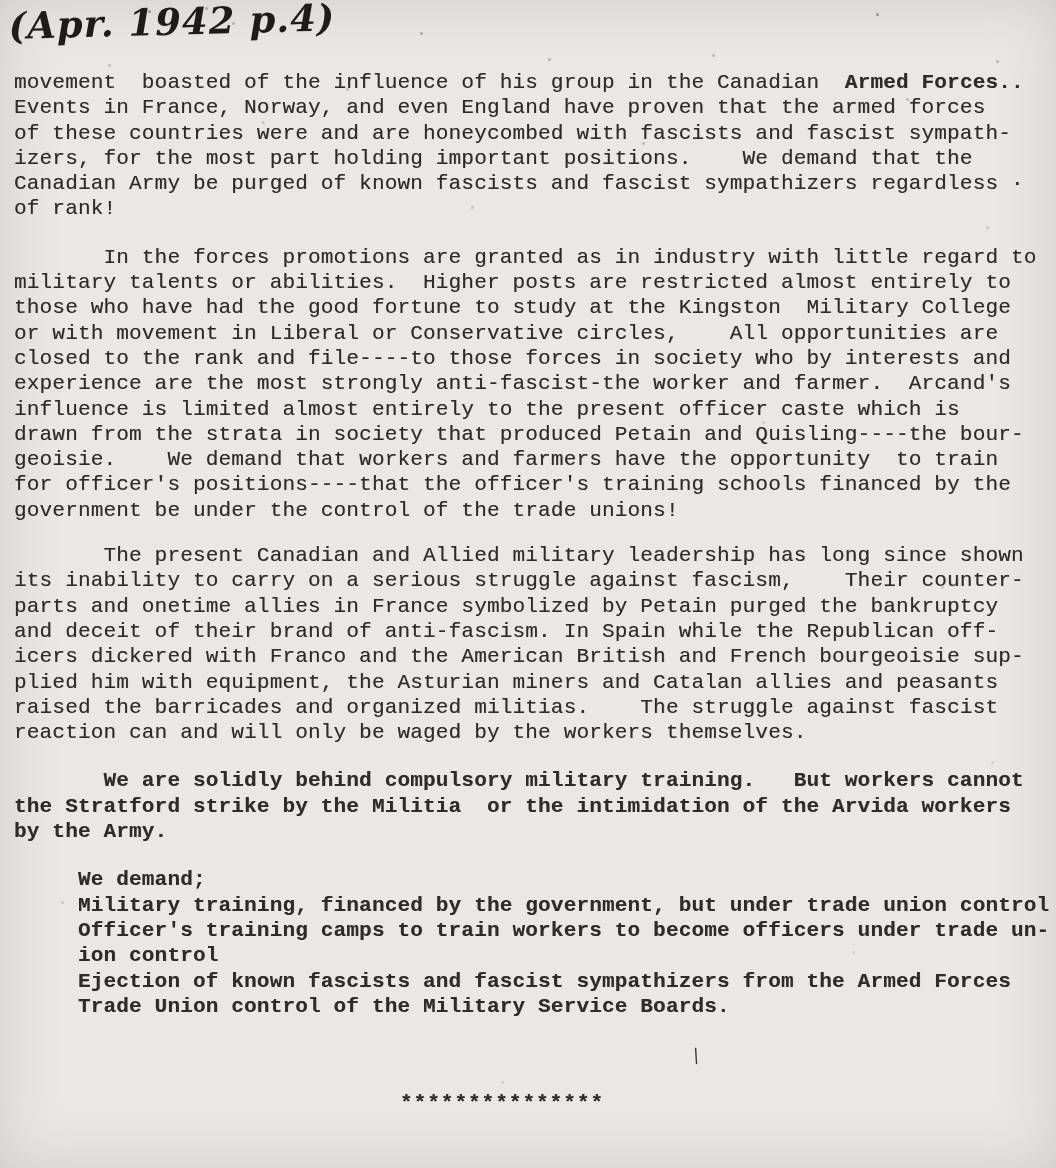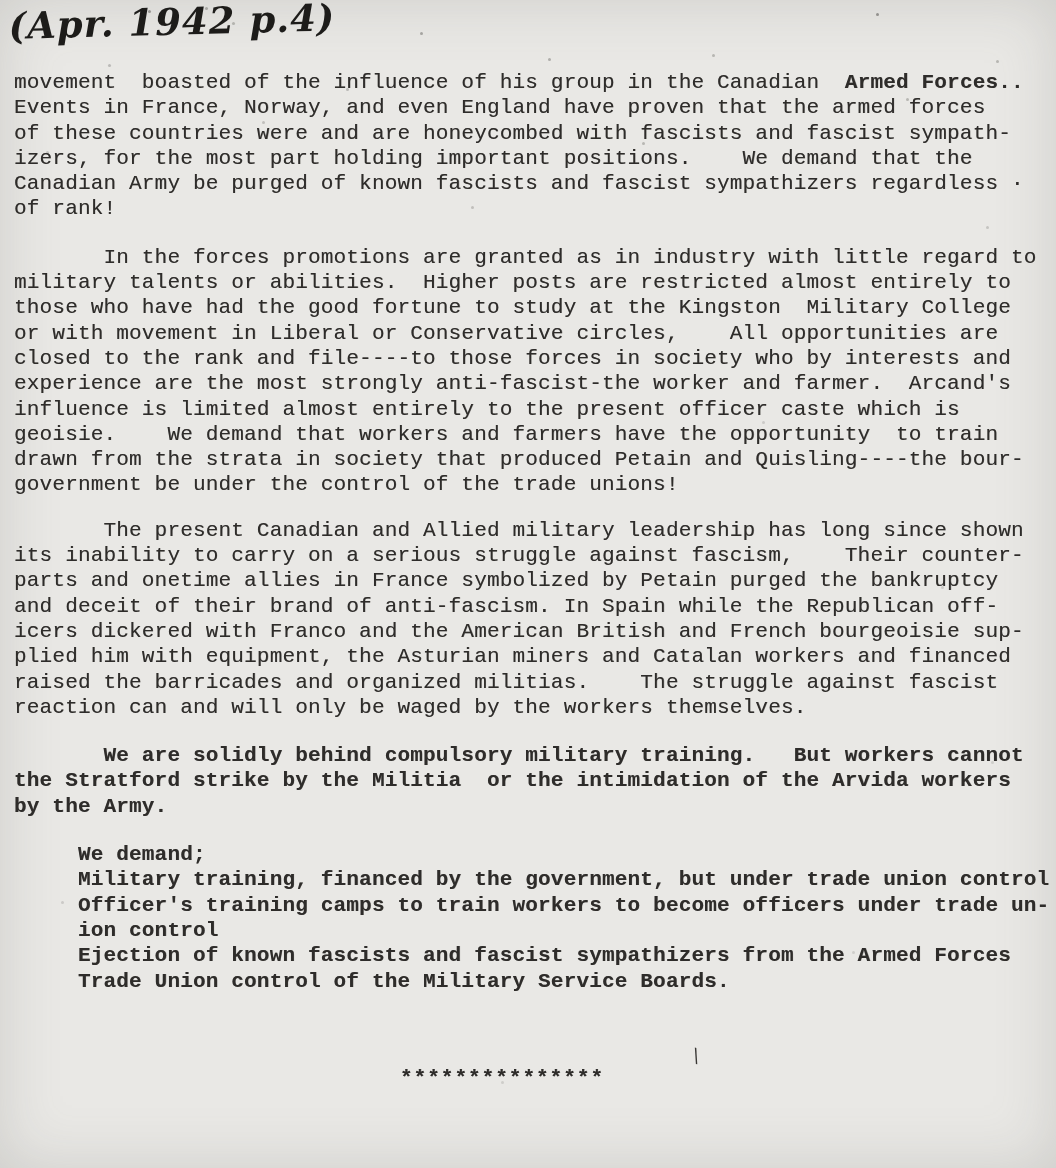--- a/index.html
+++ b/index.html
@@ -73,32 +73,33 @@
     </div>
 
     <div class="para para-2">
       <div class="line">       In the forces promotions are granted as in industry with little regard to</div>
       <div class="line">military talents or abilities.  Higher posts are restricted almost entirely to</div>
       <div class="line">those who have had the good fortune to study at the Kingston  Military College</div>
       <div class="line">or with movement in Liberal or Conservative circles,    All opportunities are</div>
       <div class="line">closed to the rank and file----to those forces in society who by interests and</div>
       <div class="line">experience are the most strongly anti-fascist-the worker and farmer.  Arcand's</div>
       <div class="line">influence is limited almost entirely to the present officer caste which is</div>
+      <div class="line">drawn from the strata in society that produced Petain and Quisling----the bour-</div>
       <div class="line">geoisie.    We demand that workers and farmers have the opportunity  to train</div>
-      <div class="line">drawn from the strata in society that produced Petain and Quisling----the bour-</div>
+      <div class="line">for officer's positions----that the officer's training schools financed by the</div>
       <div class="line">government be under the control of the trade unions!</div>
     </div>
 
     <div class="para">
       <div class="line">       The present Canadian and Allied military leadership has long since shown</div>
       <div class="line">its inability to carry on a serious struggle against fascism,    Their counter-</div>
       <div class="line">parts and onetime allies in France symbolized by Petain purged the bankruptcy</div>
       <div class="line">and deceit of their brand of anti-fascism. In Spain while the Republican off-</div>
       <div class="line">icers dickered with Franco and the American British and French bourgeoisie sup-</div>
-      <div class="line">plied him with equipment, the Asturian miners and Catalan workers and financed</div>
+      <div class="line">plied him with equipment, the Asturian miners and Catalan allies and peasants</div>
       <div class="line">raised the barricades and organized militias.    The struggle against fascist</div>
       <div class="line">reaction can and will only be waged by the workers themselves.</div>
     </div>
 
     <div class="para">
       <div class="line b">       We are solidly behind compulsory military training.   But workers cannot</div>
       <div class="line b">the Stratford strike by the Militia  or the intimidation of the Arvida workers</div>
       <div class="line b">by the Army.</div>
     </div>
 

